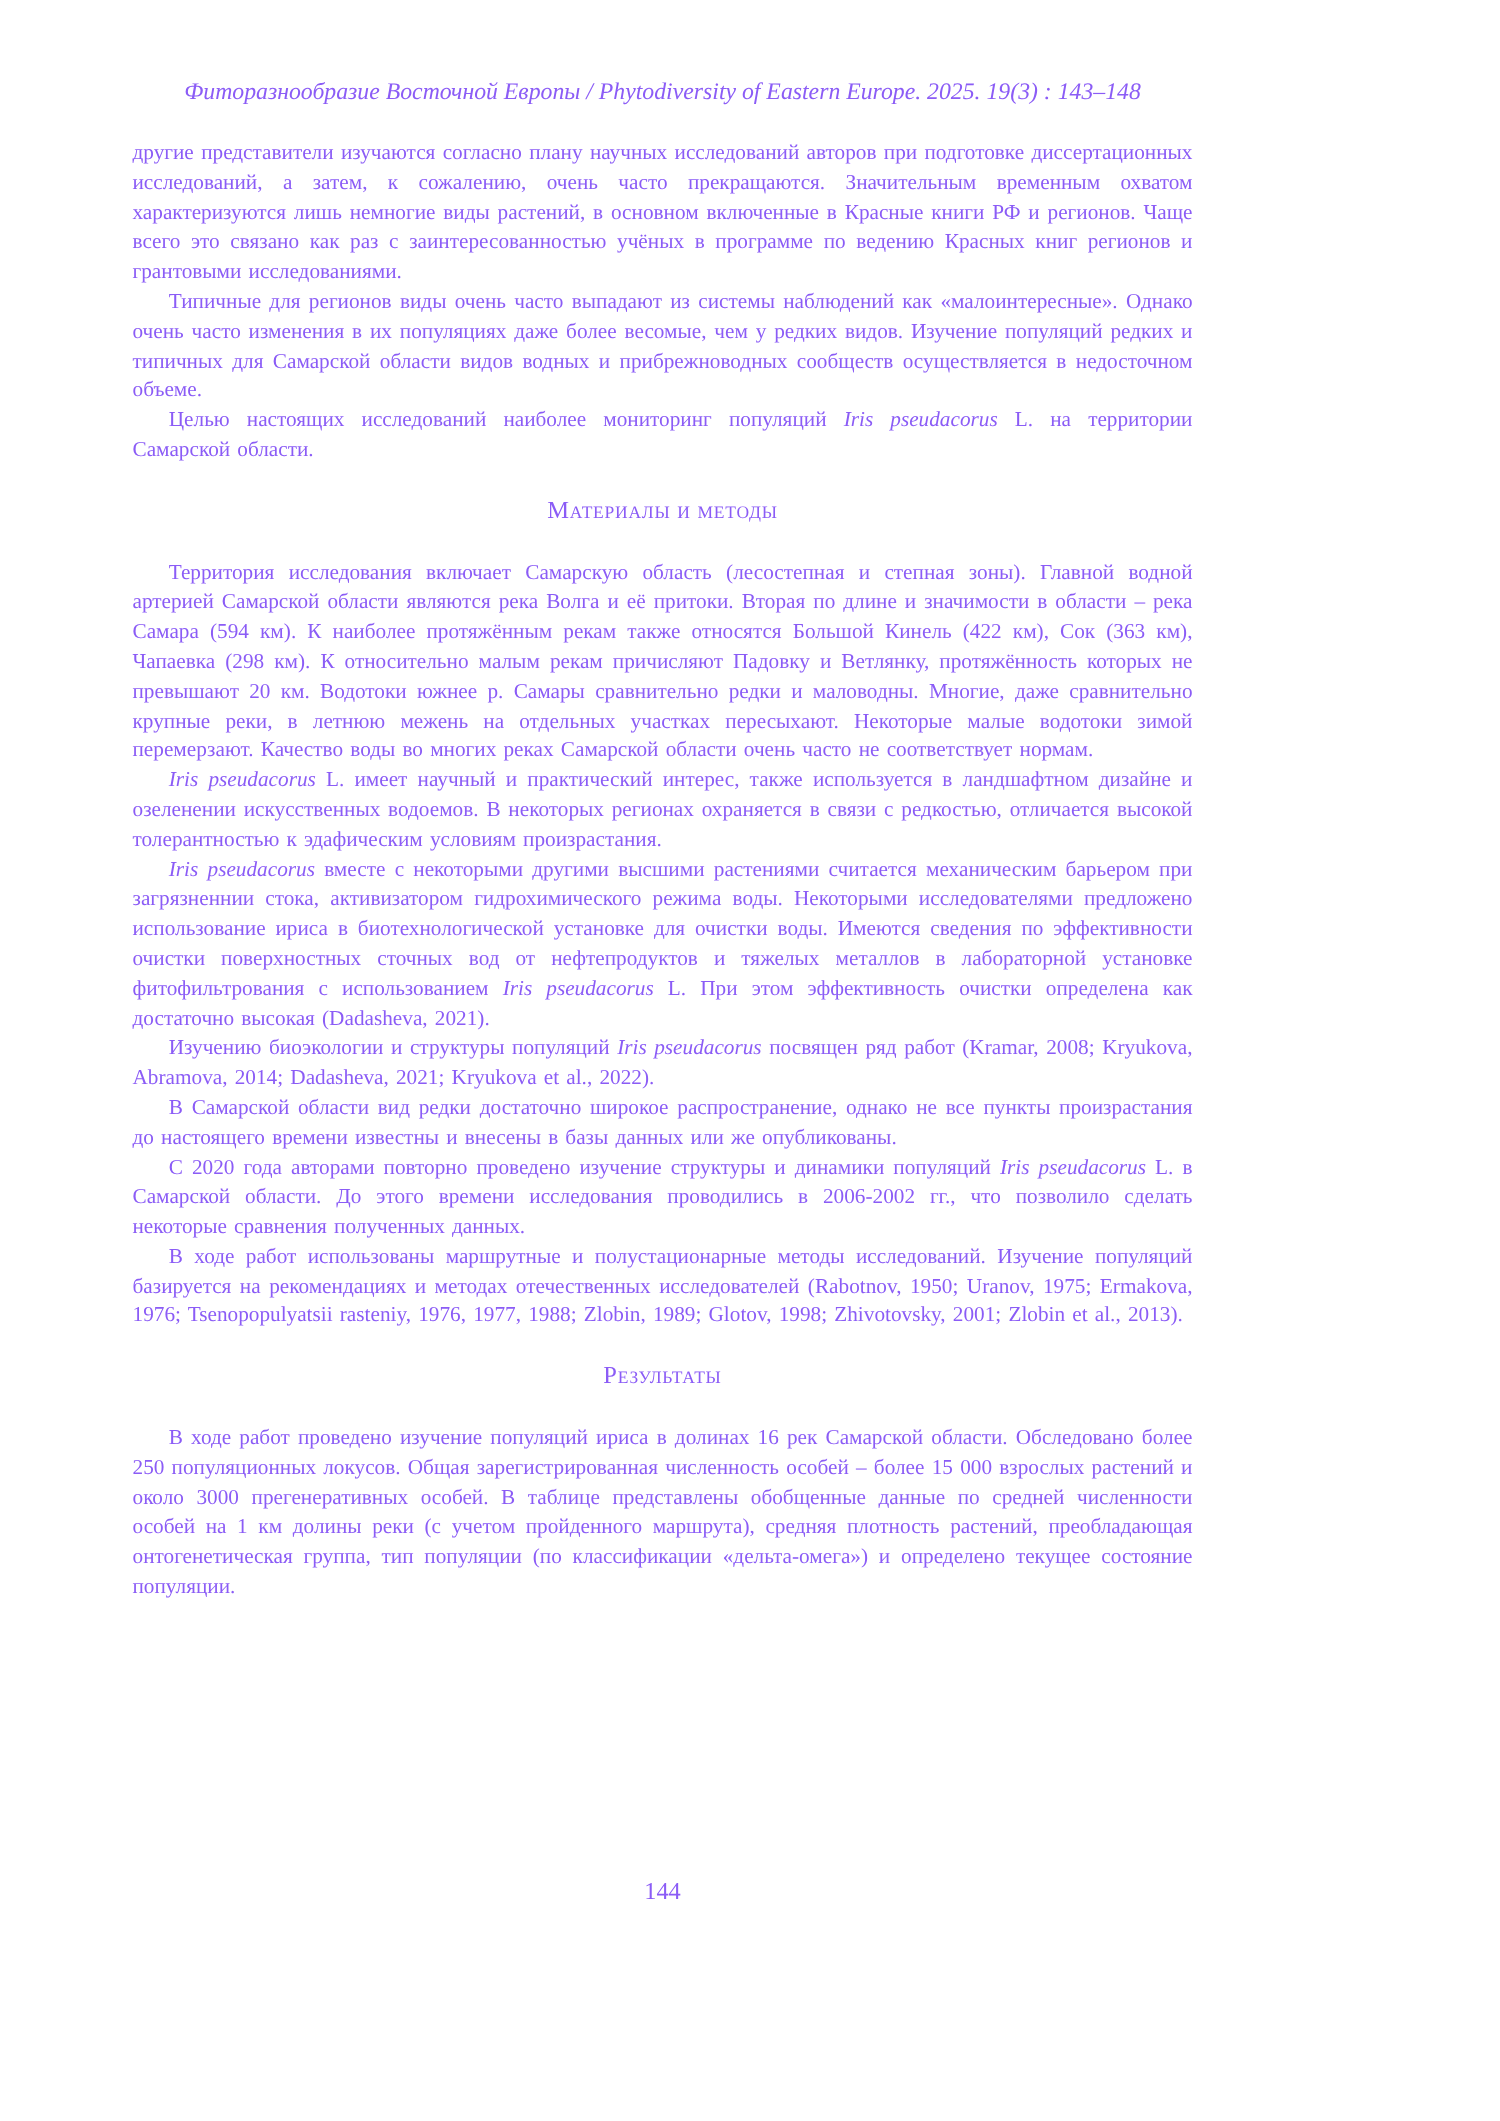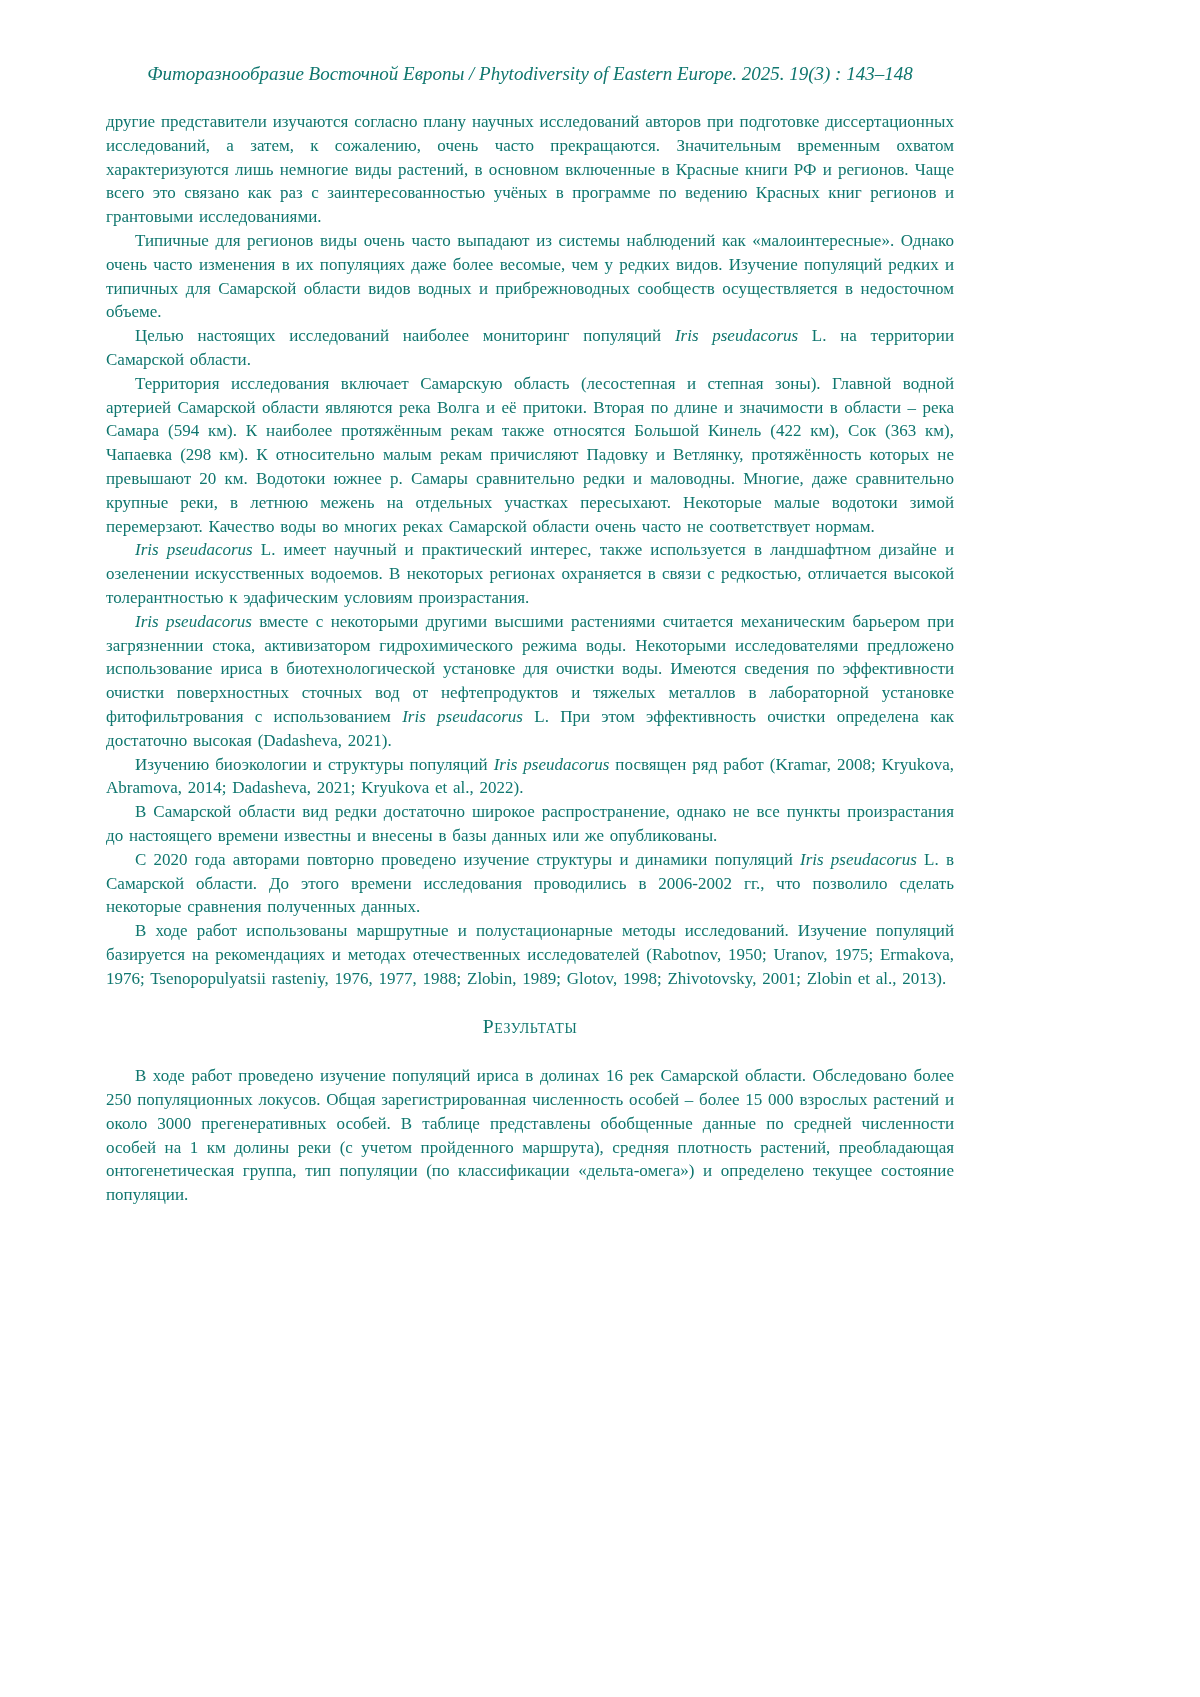--- a/index.html
+++ b/index.html
@@ -2,21 +2,21 @@
 <html lang="ru"><head>
 <meta charset="utf-8">
 <style>
   * { margin: 0; padding: 0; box-sizing: border-box; }
   html, body { background: #ffffff; }
   .page {
     position: relative;
     width: 1200px;
     height: 1697px;
     background: #ffffff;
-    color: #0f766e;
+    color: #8b5cf6;
     font-family: "Liberation Serif", "DejaVu Serif", serif;
     overflow: hidden;
   }
   .content {
     position: absolute;
     left: 106px;
     top: 62px;
     width: 848px;
   }
   .running-head {
@@ -59,24 +59,26 @@
 </head>
 <body>
 
 <div class="page">
   <div class="content">
     <div class="running-head">Фиторазнообразие Восточной Европы / Phytodiversity of Eastern Europe. 2025. 19(3) : 143–148</div>
     <div class="article-body">
         <p class="para"><span>другие представители изучаются согласно плану научных исследований авторов при подготовке диссертационных исследований, а затем, к сожалению, очень часто прекращаются. Значительным временным охватом характеризуются лишь немногие виды растений, в основном включенные в Красные книги РФ и регионов. Чаще всего это связано как раз с заинтересованностью учёных в программе по ведению Красных книг регионов и грантовыми исследованиями.</span></p>
         <p class="para indent"><span>Типичные для регионов виды очень часто выпадают из системы наблюдений как «малоинтересные». Однако очень часто изменения в их популяциях даже более весомые, чем у редких видов. Изучение популяций редких и типичных для Самарской области видов водных и прибрежноводных сообществ осуществляется в недосточном объеме.</span></p>
         <p class="para indent"><span>Целью настоящих исследований наиболее мониторинг популяций </span><em>Iris pseudacorus</em><span> L. на территории Самарской области.</span></p>
+        <h2 class="section-heading">Материалы и методы</h2>
         <p class="para indent"><span>Территория исследования включает Самарскую область (лесостепная и степная зоны). Главной водной артерией Самарской области являются река Волга и её притоки. Вторая по длине и значимости в области – река Самара (594 км). К наиболее протяжённым рекам также относятся Большой Кинель (422 км), Сок (363 км), Чапаевка (298 км). К относительно малым рекам причисляют Падовку и Ветлянку, протяжённость которых не превышают 20 км. Водотоки южнее р. Самары сравнительно редки и маловодны. Многие, даже сравнительно крупные реки, в летнюю межень на отдельных участках пересыхают. Некоторые малые водотоки зимой перемерзают. Качество воды во многих реках Самарской области очень часто не соответствует нормам.</span></p>
         <p class="para indent"><em>Iris pseudacorus</em><span> L. имеет научный и практический интерес, также используется в ландшафтном дизайне и озеленении искусственных водоемов. В некоторых регионах охраняется в связи с редкостью, отличается высокой толерантностью к эдафическим условиям произрастания.</span></p>
         <p class="para indent"><em>Iris pseudacorus</em><span> вместе с некоторыми другими высшими растениями считается механическим барьером при загрязненнии стока, активизатором гидрохимического режима воды. Некоторыми исследователями предложено использование ириса в биотехнологической установке для очистки воды. Имеются сведения по эффективности очистки поверхностных сточных вод от нефтепродуктов и тяжелых металлов в лабораторной установке фитофильтрования с использованием </span><em>Iris pseudacorus</em><span> L. При этом эффективность очистки определена как достаточно высокая (Dadasheva, 2021).</span></p>
         <p class="para indent"><span>Изучению биоэкологии и структуры популяций </span><em>Iris pseudacorus</em><span> посвящен ряд работ (Kramar, 2008; Kryukova, Abramova, 2014; Dadasheva, 2021; Kryukova et al., 2022).</span></p>
         <p class="para indent"><span>В Самарской области вид редки достаточно широкое распространение, однако не все пункты произрастания до настоящего времени известны и внесены в базы данных или же опубликованы.</span></p>
         <p class="para indent"><span>С 2020 года авторами повторно проведено изучение структуры и динамики популяций </span><em>Iris pseudacorus</em><span> L. в Самарской области. До этого времени исследования проводились в 2006-2002 гг., что позволило сделать некоторые сравнения полученных данных.</span></p>
         <p class="para indent"><span>В ходе работ использованы маршрутные и полустационарные методы исследований. Изучение популяций базируется на рекомендациях и методах отечественных исследователей (Rabotnov, 1950; Uranov, 1975; Ermakova, 1976; Tsenopopulyatsii rasteniy, 1976, 1977, 1988; Zlobin, 1989; Glotov, 1998; Zhivotovsky, 2001; Zlobin et al., 2013).</span></p>
         <h2 class="section-heading">Результаты</h2>
         <p class="para indent"><span>В ходе работ проведено изучение популяций ириса в долинах 16 рек Самарской области. Обследовано более 250 популяционных локусов. Общая зарегистрированная численность особей – более 15 000 взрослых растений и около 3000 прегенеративных особей. В таблице представлены обобщенные данные по средней численности особей на 1 км долины реки (с учетом пройденного маршрута), средняя плотность растений, преобладающая онтогенетическая группа, тип популяции (по классификации «дельта-омега») и определено текущее состояние популяции.</span></p>
       </div>
   </div>
+  <div class="page-number">144</div>
 </div>
 
 </body></html>

